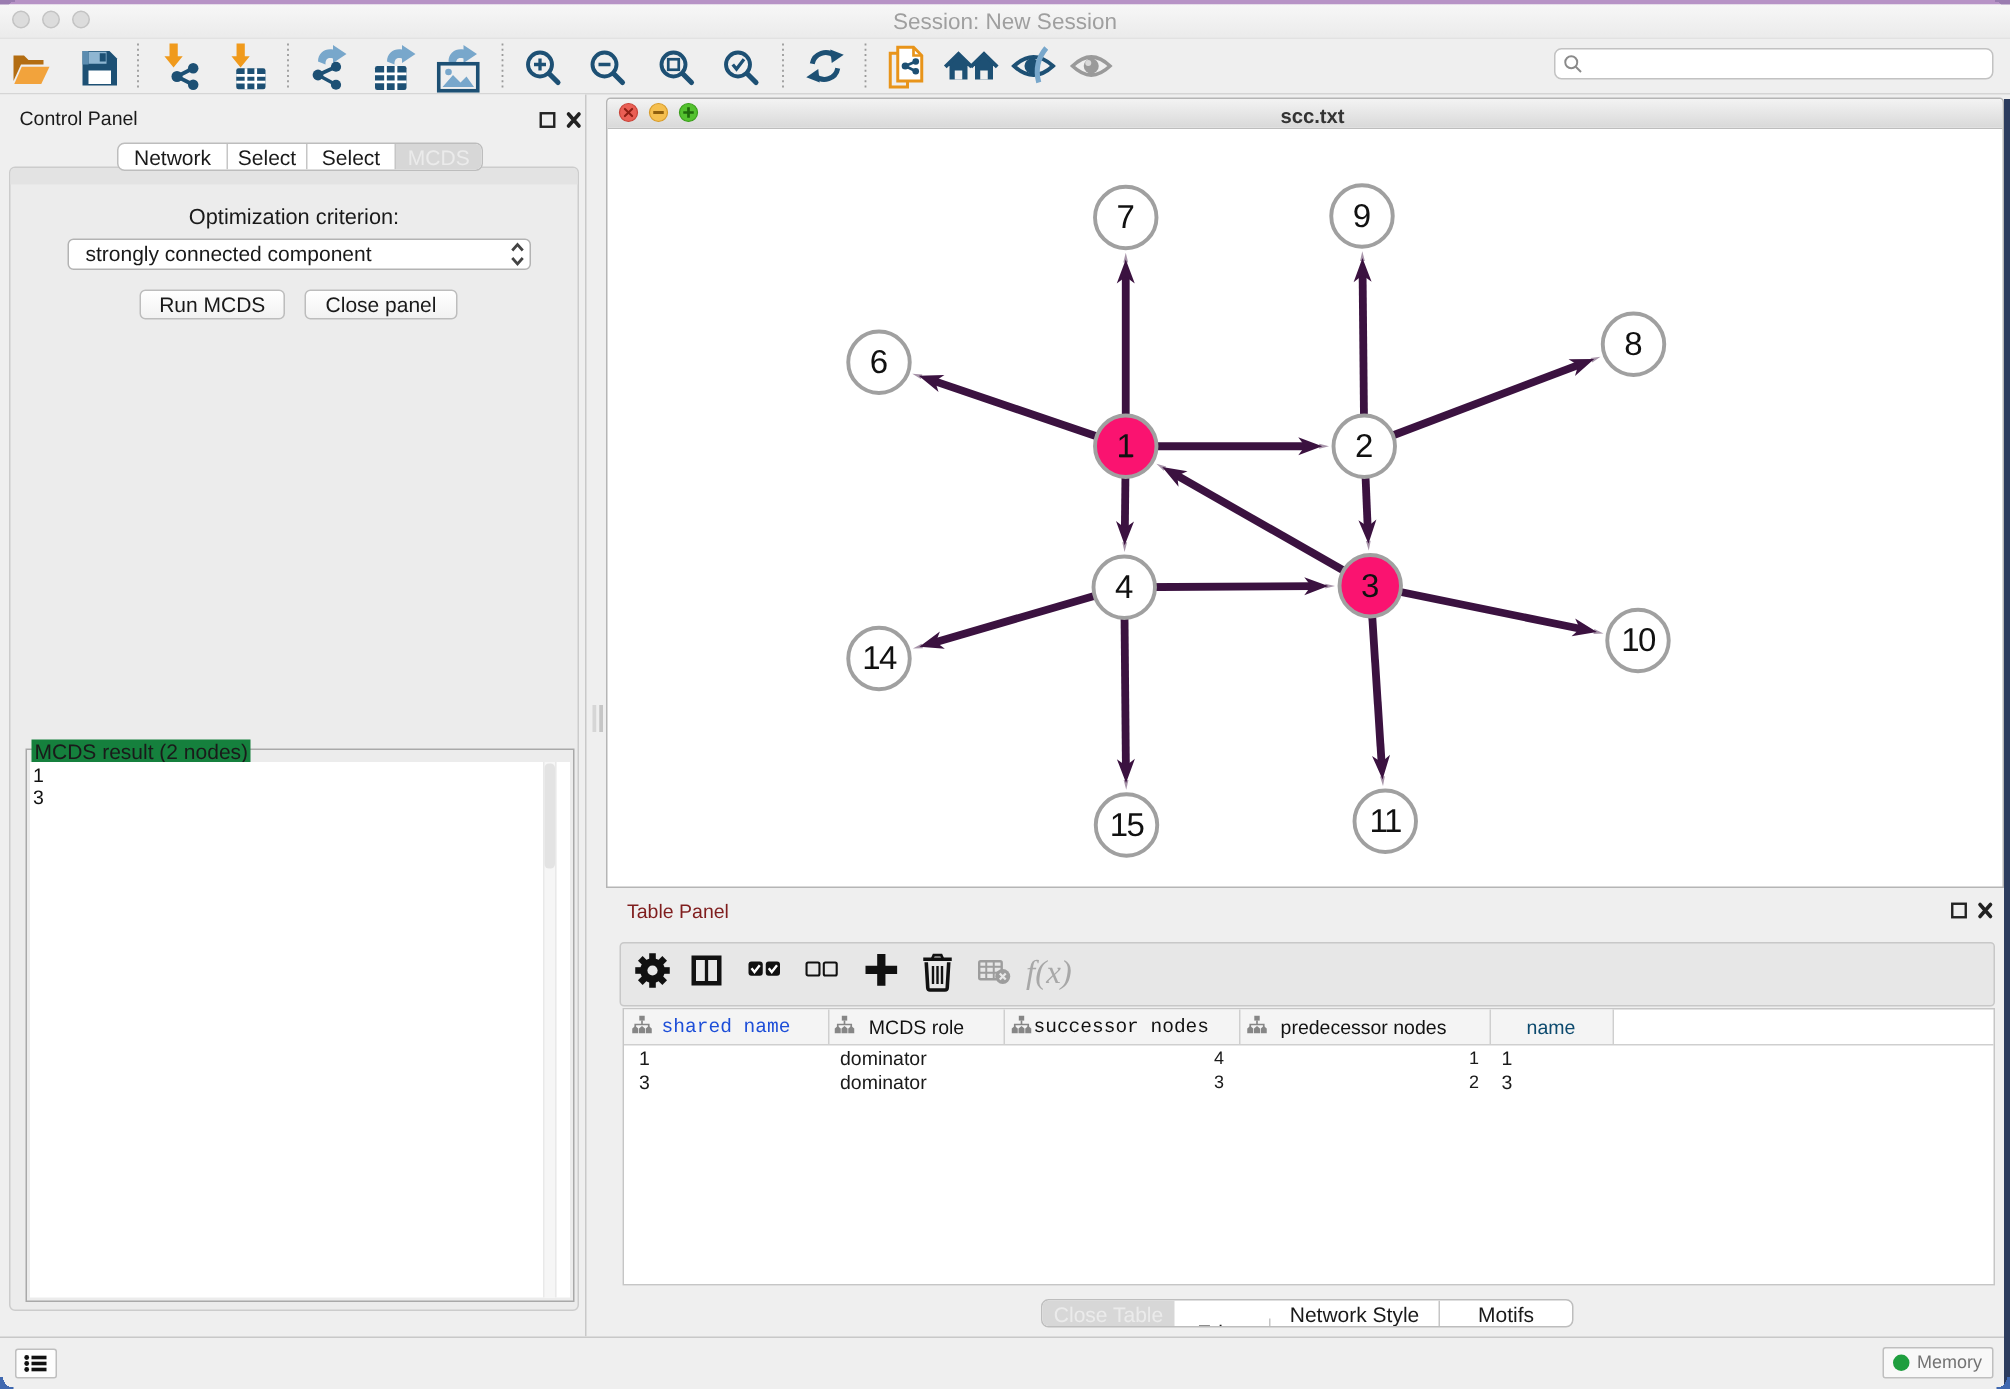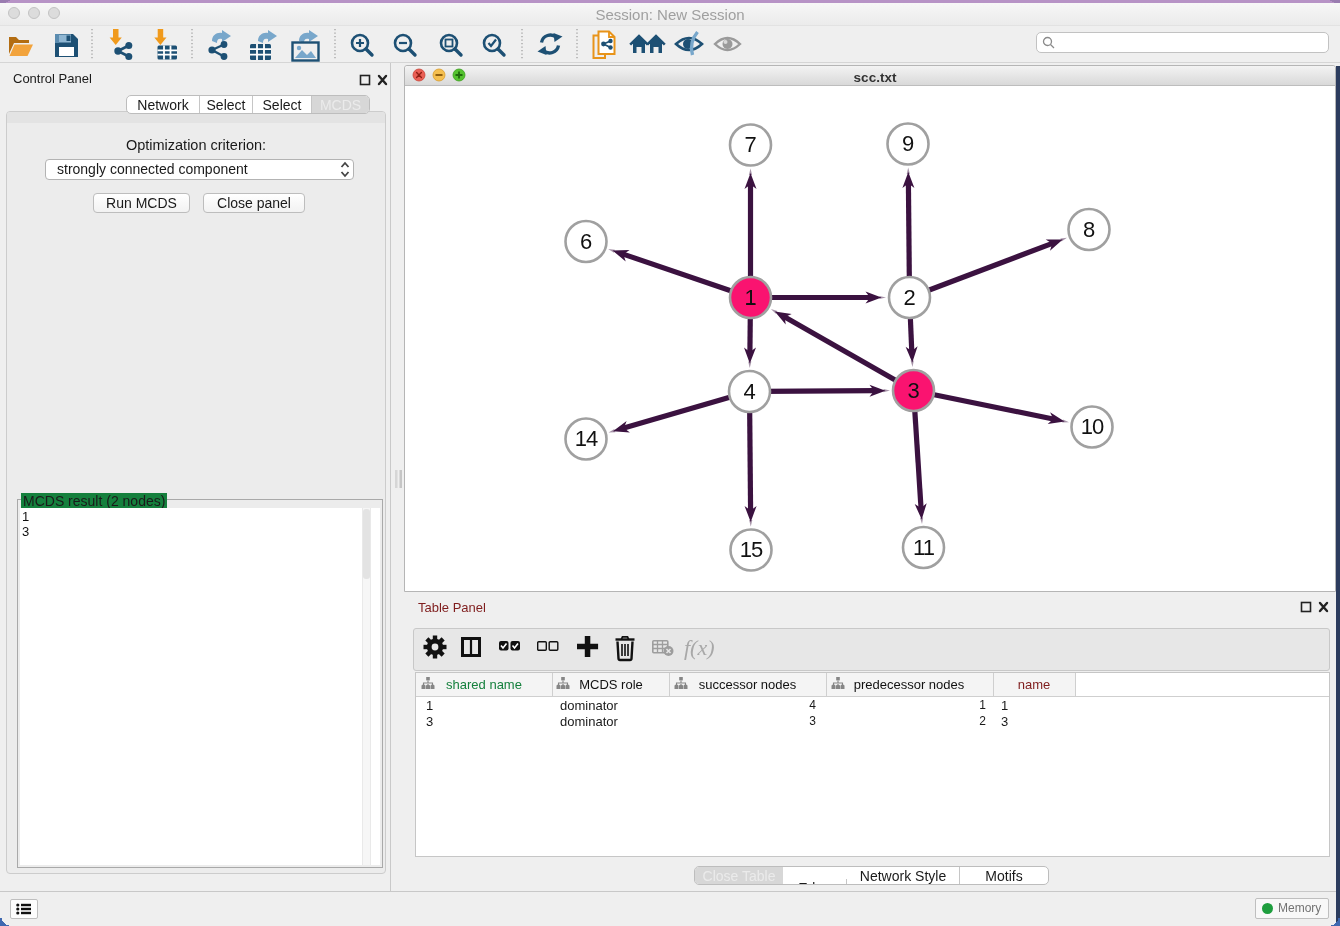--- a/index.html
+++ b/index.html
@@ -133,21 +133,21 @@
 <div class="abs" style="left:0;top:63px;width:391px;height:828px;background:#efefef;border-right:1px solid #c9c9c9;"></div>
 <div class="abs" style="left:13px;top:71px;font-size:13px;color:#1a1a1a;">Control Panel</div>
 <svg class="abs" style="left:359px;top:74px;" width="30" height="12" viewBox="0 0 30 12">
     <rect x="1.5" y="1.5" width="9" height="9" fill="none" stroke="#222" stroke-width="1.6"></rect>
     <path d="M20 2 L27 10 M27 2 L20 10" stroke="#222" stroke-width="2.4" stroke-linecap="round"></path>
   </svg>
 
 <div class="abs" style="left:6px;top:111px;width:380px;height:763px;background:#ececec;border:1px solid #cccccc;border-radius:4px;"></div>
 <div class="abs" style="left:7px;top:112px;width:378px;height:11px;background:#e3e3e3;border-radius:3px 3px 0 0;"></div>
 
-<div class="abs" style="left:78px;top:95px;width:244px;height:19px;display:flex;border:1px solid #bdbdbd;border-radius:5px;overflow:hidden;background:#fff;font-size:14px;margin-left:48px;">
+<div class="abs" style="left:78px;top:95px;width:244px;height:19px;display:flex;border:1px solid #bdbdbd;border-radius:5px;overflow:hidden;background:#fff;font-size:14px;">
   <div style="width:73px;border-right:1px solid #c6c6c6;text-align:center;line-height:18px;">Network</div>
   <div style="width:53px;border-right:1px solid #c6c6c6;text-align:center;line-height:18px;">Select</div>
   <div style="width:59px;border-right:1px solid #c6c6c6;text-align:center;line-height:18px;">Select</div>
   <div style="flex:1;background:#d7d7d7;color:#ebebeb;text-align:center;line-height:18px;">MCDS</div>
 </div>
 
 <div class="abs" style="left:0px;top:137px;width:392px;text-align:center;font-size:14.5px;">Optimization criterion:</div>
 
 <div class="abs" style="left:45px;top:159px;width:309px;height:21px;background:#fff;border:1px solid #b3b3b3;border-radius:4px;font-size:14px;line-height:19px;padding-left:11px;">strongly connected component</div>
 <svg class="abs" style="left:339px;top:161px;" width="12" height="17" viewBox="0 0 12 17">
@@ -309,52 +309,52 @@
 <div class="abs" style="left:416px;top:696px;width:913px;height:1px;background:#cfcfcf;"></div>
 <svg class="abs" style="left:420.8px;top:677px;" width="14" height="12" viewBox="0 0 14 12">
 <g fill="#868686">
       <rect x="5.2" y="0" width="3.6" height="3.4"></rect>
 <path d="M7 3.4 L7 6 M2.5 8.5 L2.5 6 L11.5 6 L11.5 8.5" stroke="#868686" stroke-width="1.1" fill="none"></path>
 <path d="M0.5 8.6 L2.5 7 L4.5 8.6 L4.5 12 L0.5 12 Z"></path>
 <path d="M5 8.6 L7 7 L9 8.6 L9 12 L5 12 Z"></path>
 <path d="M9.5 8.6 L11.5 7 L13.5 8.6 L13.5 12 L9.5 12 Z"></path>
     </g>
   </svg>
-<div class="abs" style="left:416px;top:677px;width:136px;text-align:center;font-size:13px;color:#15803d;">shared name</div>
+<div class="abs" style="left:416px;top:677px;width:136px;text-align:center;font-size:13px;color:#1d4ed8;font-family:Liberation Mono, monospace;">shared name</div>
 <svg class="abs" style="left:555.7px;top:677px;" width="14" height="12" viewBox="0 0 14 12">
 <g fill="#868686">
       <rect x="5.2" y="0" width="3.6" height="3.4"></rect>
 <path d="M7 3.4 L7 6 M2.5 8.5 L2.5 6 L11.5 6 L11.5 8.5" stroke="#868686" stroke-width="1.1" fill="none"></path>
 <path d="M0.5 8.6 L2.5 7 L4.5 8.6 L4.5 12 L0.5 12 Z"></path>
 <path d="M5 8.6 L7 7 L9 8.6 L9 12 L5 12 Z"></path>
 <path d="M9.5 8.6 L11.5 7 L13.5 8.6 L13.5 12 L9.5 12 Z"></path>
     </g>
   </svg>
 <div class="abs" style="left:552px;top:677px;width:118px;text-align:center;font-size:13px;color:#111;">MCDS role</div>
 <svg class="abs" style="left:674.2px;top:677px;" width="14" height="12" viewBox="0 0 14 12">
 <g fill="#868686">
       <rect x="5.2" y="0" width="3.6" height="3.4"></rect>
 <path d="M7 3.4 L7 6 M2.5 8.5 L2.5 6 L11.5 6 L11.5 8.5" stroke="#868686" stroke-width="1.1" fill="none"></path>
 <path d="M0.5 8.6 L2.5 7 L4.5 8.6 L4.5 12 L0.5 12 Z"></path>
 <path d="M5 8.6 L7 7 L9 8.6 L9 12 L5 12 Z"></path>
 <path d="M9.5 8.6 L11.5 7 L13.5 8.6 L13.5 12 L9.5 12 Z"></path>
     </g>
   </svg>
-<div class="abs" style="left:669px;top:677px;width:157px;text-align:center;font-size:13px;color:#111;">successor nodes</div>
+<div class="abs" style="left:669px;top:677px;width:157px;text-align:center;font-size:13px;color:#111;font-family:Liberation Mono, monospace;">successor nodes</div>
 <svg class="abs" style="left:831.3px;top:677px;" width="14" height="12" viewBox="0 0 14 12">
 <g fill="#868686">
       <rect x="5.2" y="0" width="3.6" height="3.4"></rect>
 <path d="M7 3.4 L7 6 M2.5 8.5 L2.5 6 L11.5 6 L11.5 8.5" stroke="#868686" stroke-width="1.1" fill="none"></path>
 <path d="M0.5 8.6 L2.5 7 L4.5 8.6 L4.5 12 L0.5 12 Z"></path>
 <path d="M5 8.6 L7 7 L9 8.6 L9 12 L5 12 Z"></path>
 <path d="M9.5 8.6 L11.5 7 L13.5 8.6 L13.5 12 L9.5 12 Z"></path>
     </g>
   </svg>
 <div class="abs" style="left:826px;top:677px;width:166px;text-align:center;font-size:13px;color:#111;">predecessor nodes</div>
-<div class="abs" style="left:993px;top:677px;width:82px;text-align:center;font-size:13px;color:#7f1d1d;">name</div>
+<div class="abs" style="left:993px;top:677px;width:82px;text-align:center;font-size:13px;color:#0c4a6e;">name</div>
 <div class="abs" style="left:552px;top:673px;width:1px;height:23px;background:#cfcfcf;"></div>
 <div class="abs" style="left:669px;top:673px;width:1px;height:23px;background:#cfcfcf;"></div>
 <div class="abs" style="left:826px;top:673px;width:1px;height:23px;background:#cfcfcf;"></div>
 <div class="abs" style="left:993px;top:673px;width:1px;height:23px;background:#cfcfcf;"></div>
 <div class="abs" style="left:1075px;top:673px;width:1px;height:23px;background:#cfcfcf;"></div>
 <div class="abs" style="left:426px;top:698px;font-size:13px;">1</div>
 <div class="abs" style="left:560px;top:698px;font-size:13px;">dominator</div>
 <div class="abs" style="left:700px;top:698px;width:116px;text-align:right;font-size:12px;">4</div>
 <div class="abs" style="left:870px;top:698px;width:116px;text-align:right;font-size:12px;">1</div>
 <div class="abs" style="left:1001px;top:698px;font-size:13px;">1</div>

